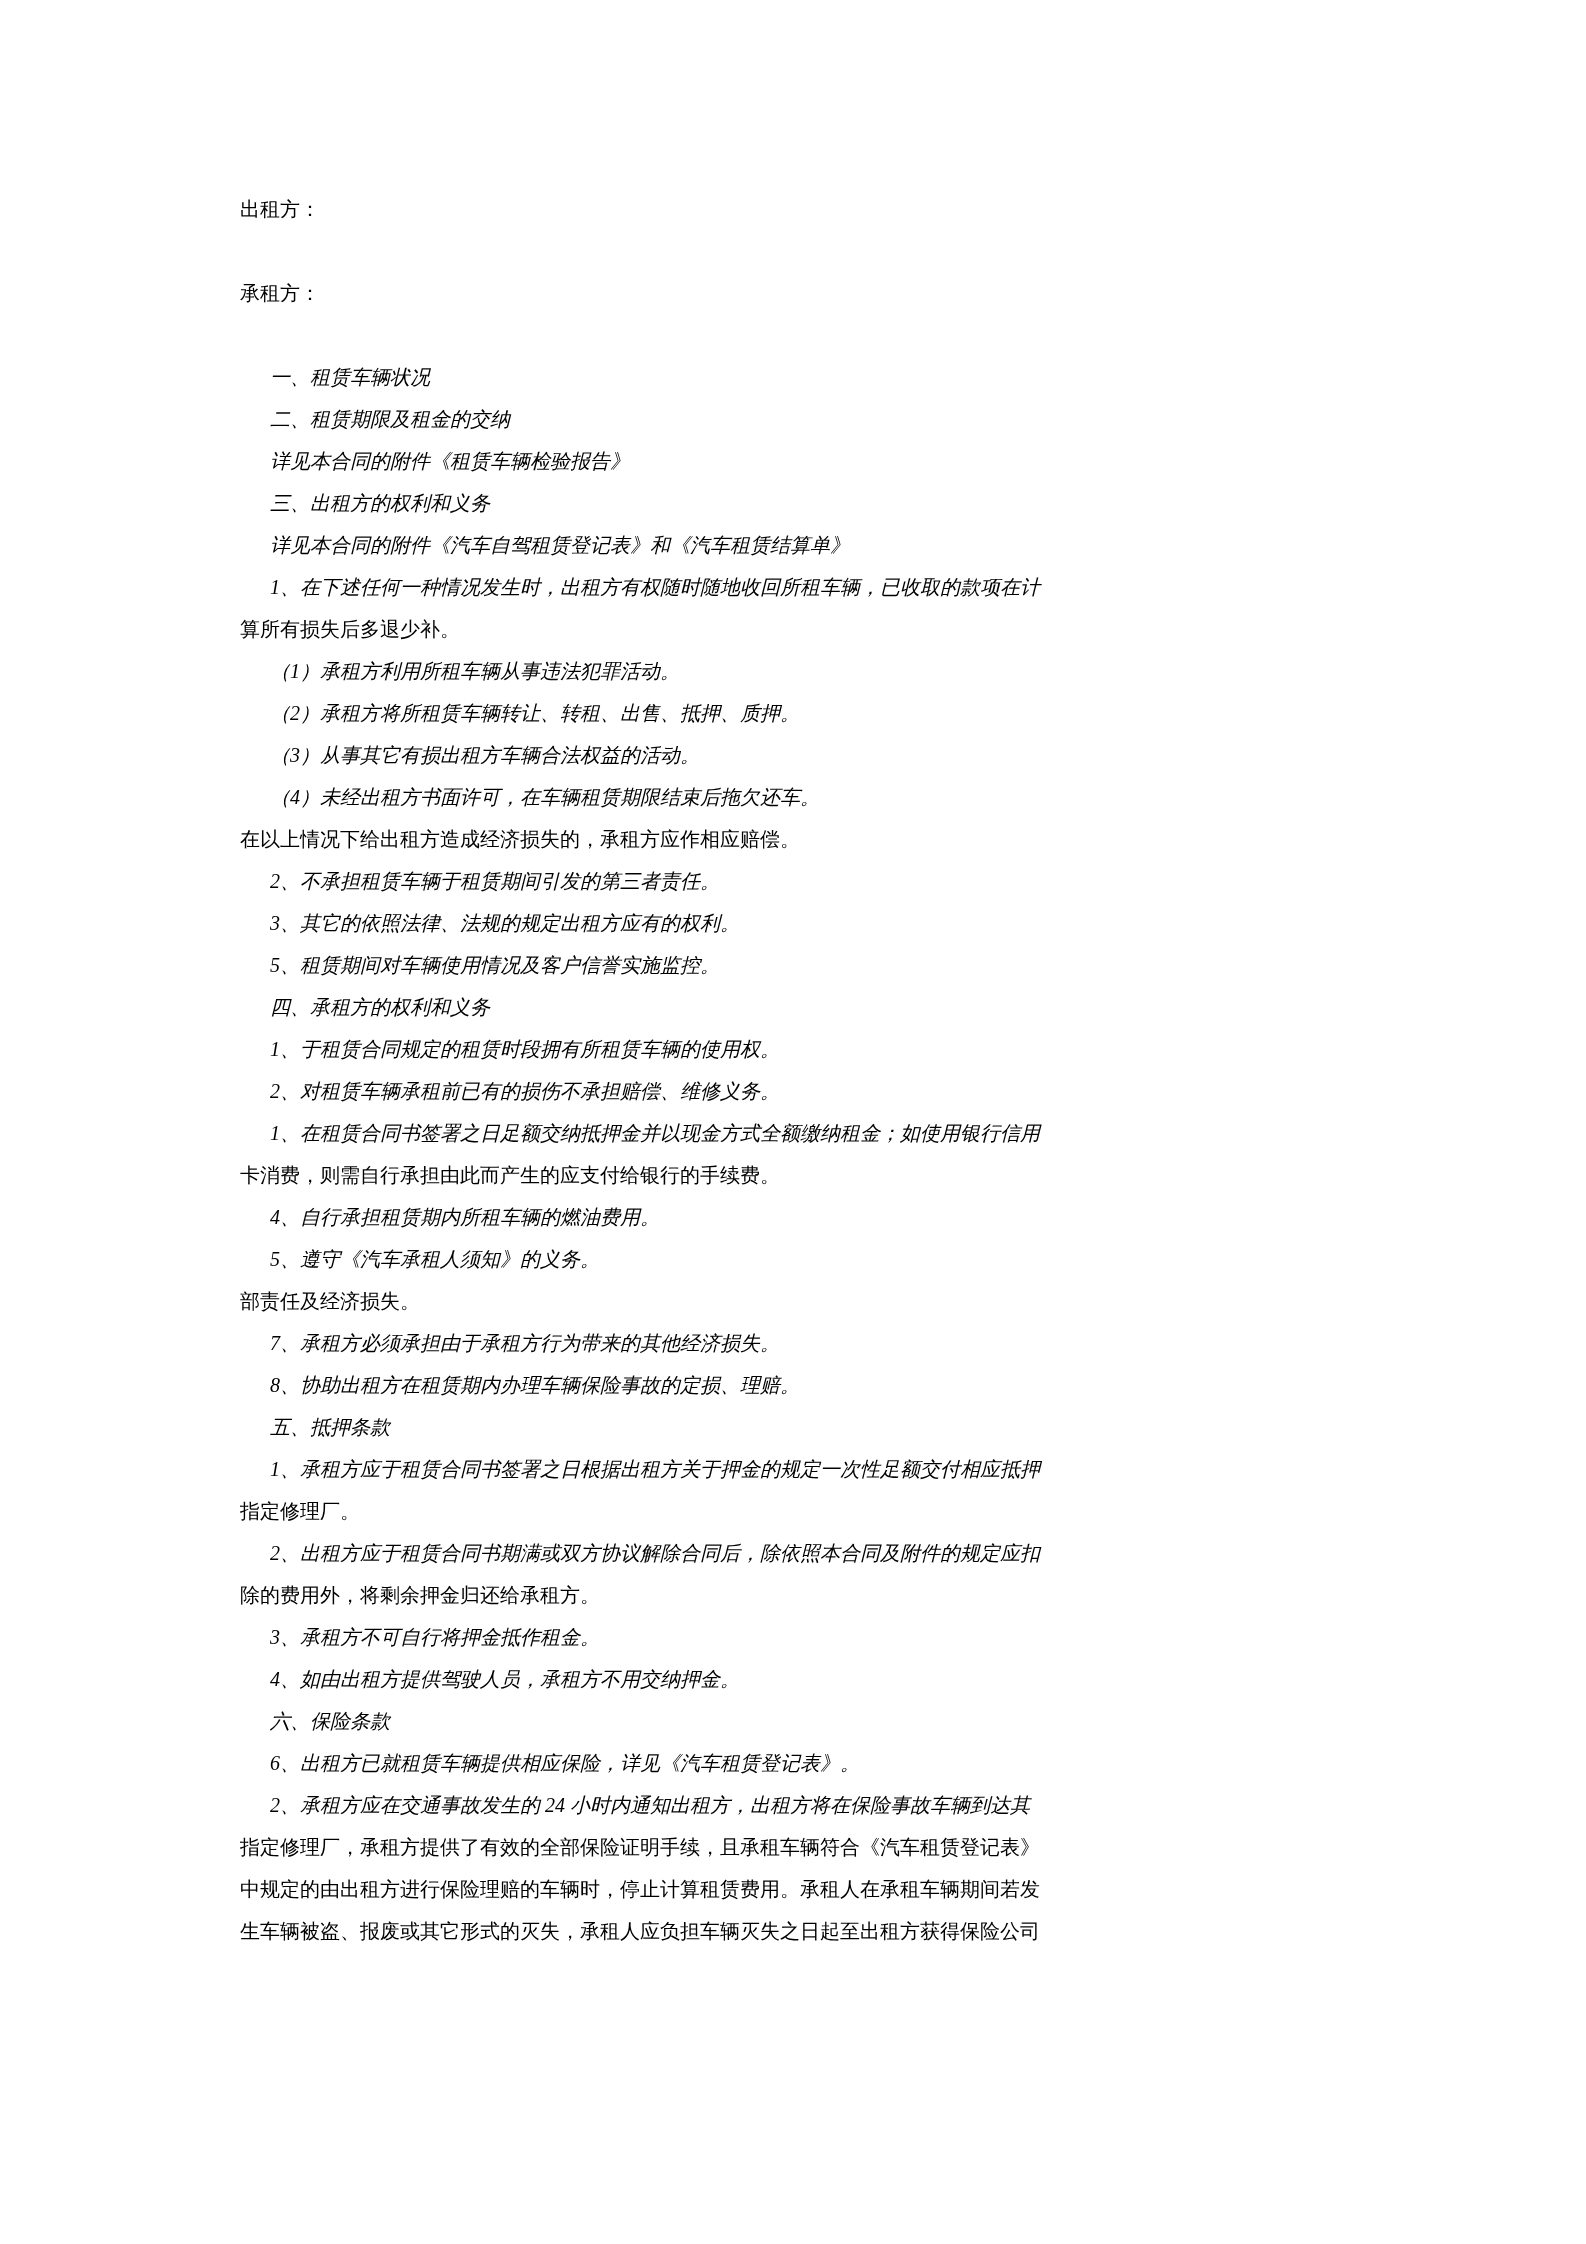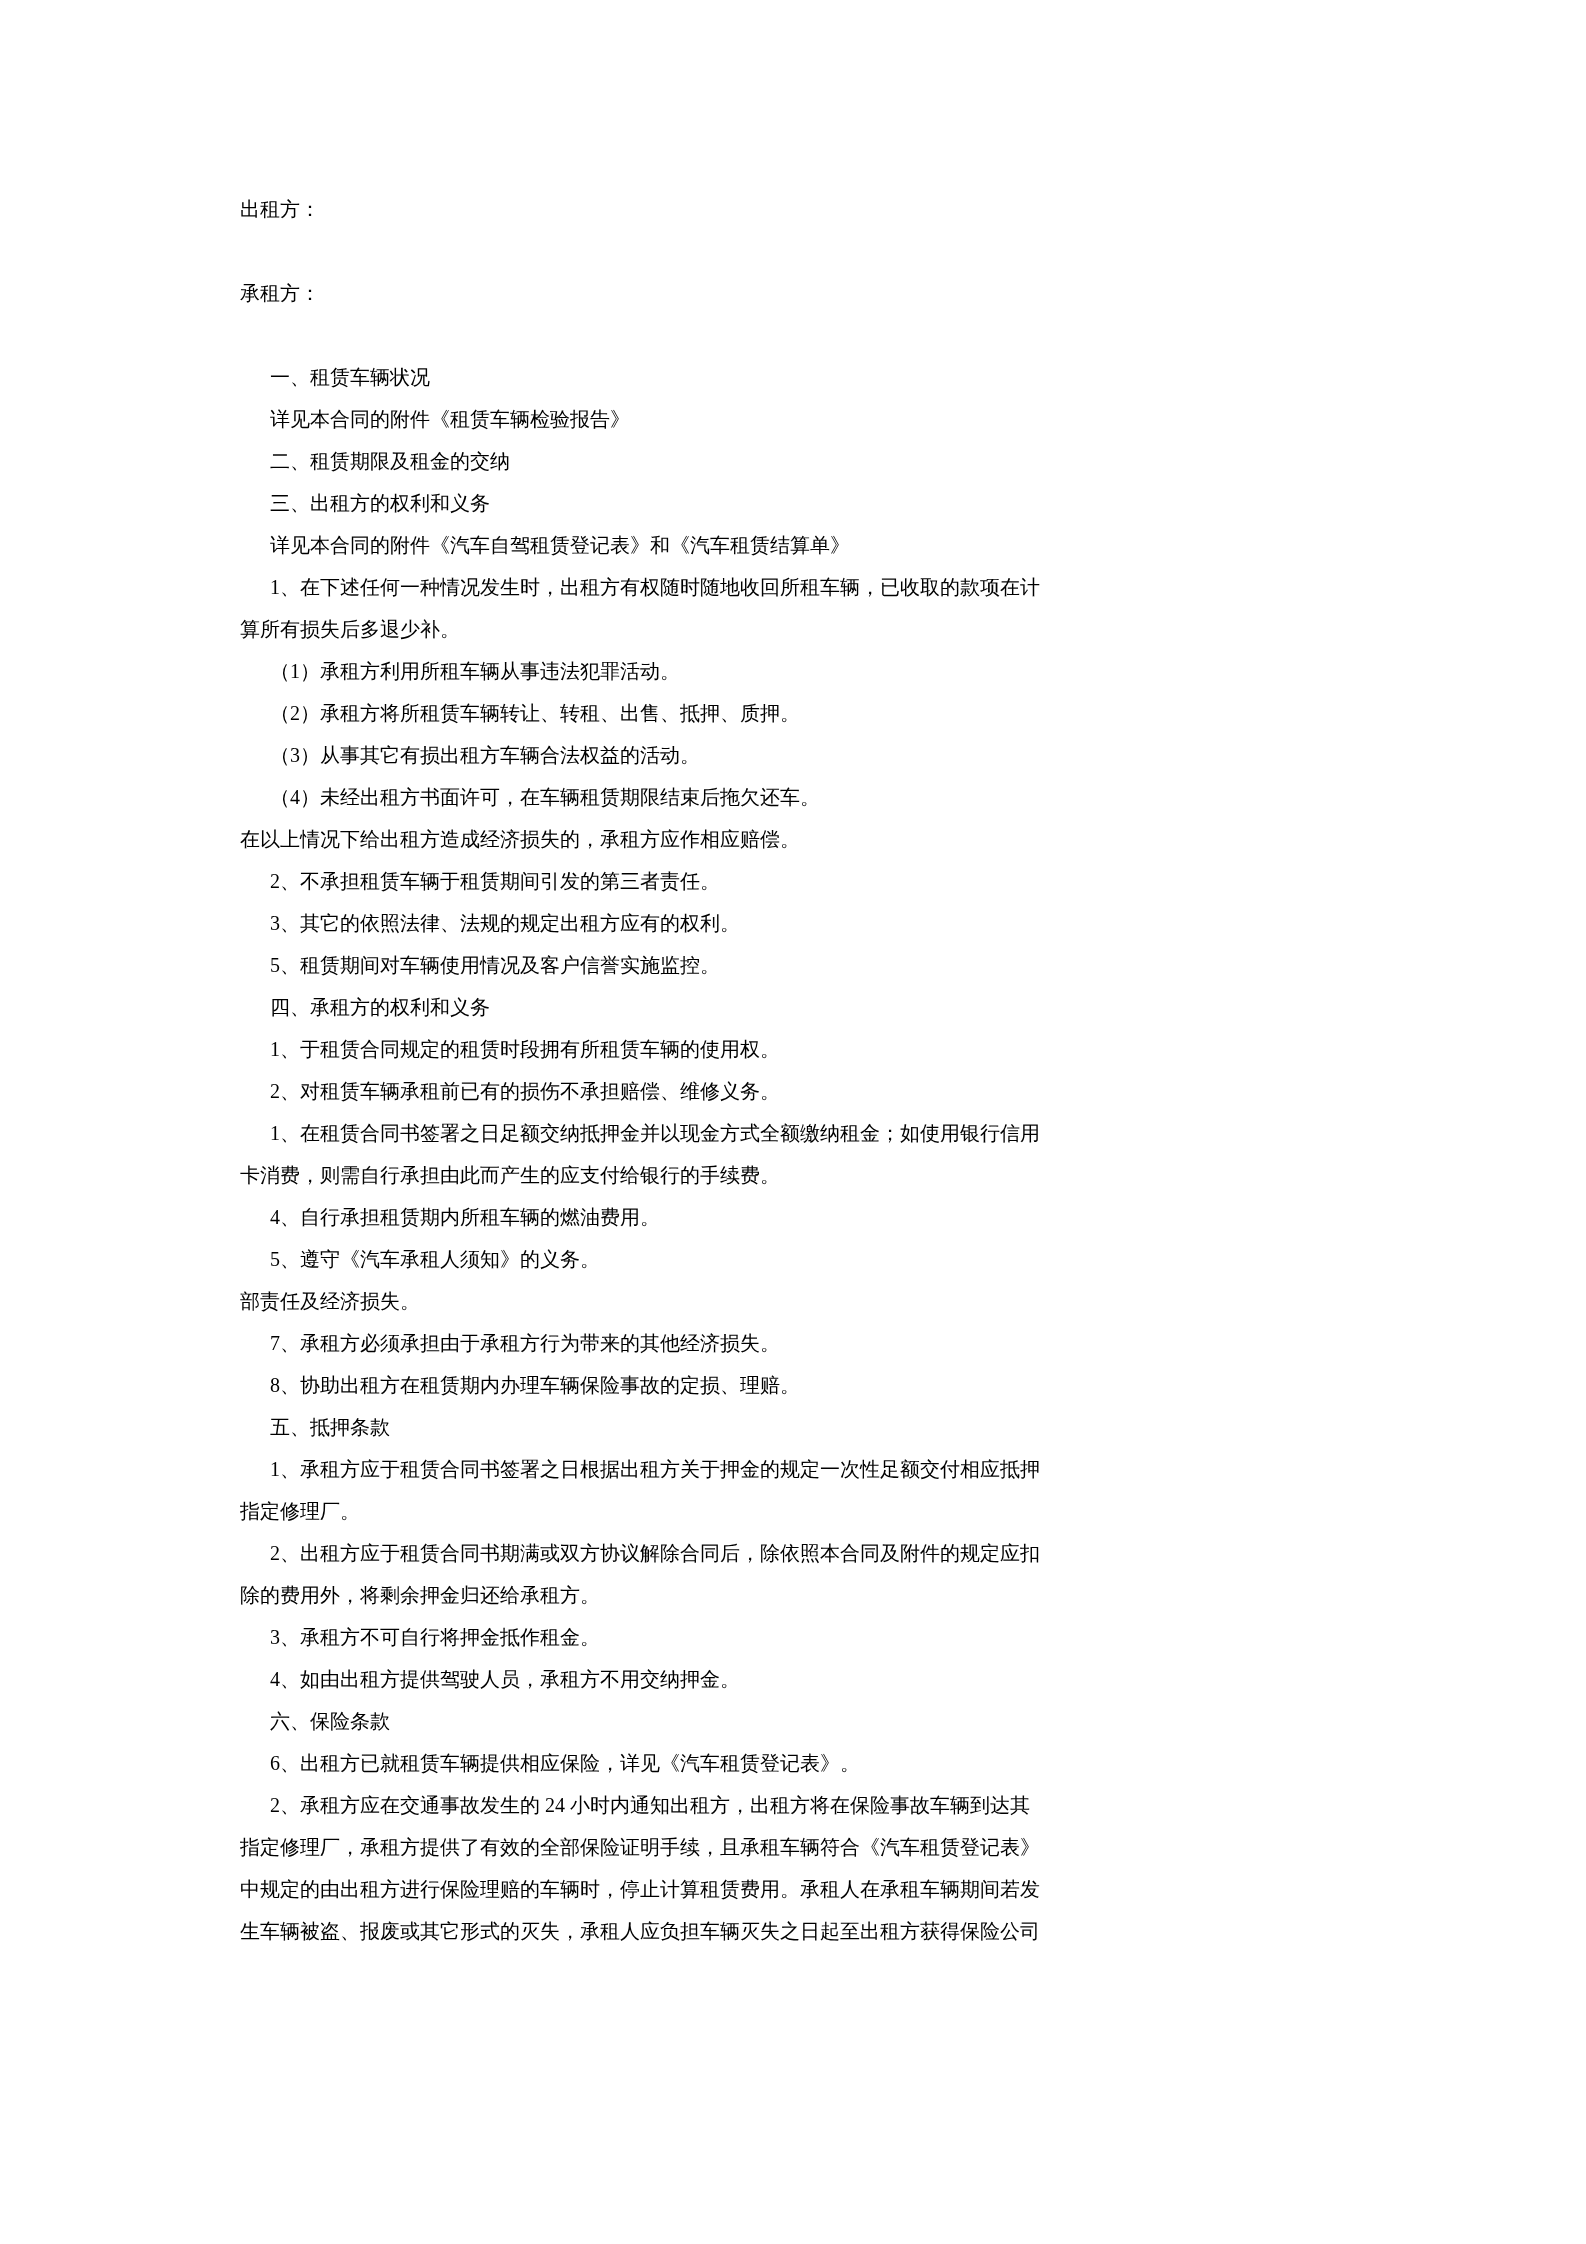--- a/index.html
+++ b/index.html
@@ -25,37 +25,38 @@
     -webkit-font-smoothing: antialiased;
   }
   .line {
     height: 42px;
     line-height: 42px;
     white-space: nowrap;
     overflow: visible;
   }
   .line.indent {
     padding-left: 30px;
+    font-style: italic;
   }
   .line.blank {
     
   }
 </style>
 </head>
 <body>
 
 <div class="page">
   <div class="doc" id="doc">
       <div class="line">出租方：</div>
       <div class="line blank"></div>
       <div class="line">承租方：</div>
       <div class="line blank"></div>
       <div class="line indent">一、租赁车辆状况</div>
+      <div class="line indent">二、租赁期限及租金的交纳</div>
       <div class="line indent">详见本合同的附件《租赁车辆检验报告》</div>
-      <div class="line indent">二、租赁期限及租金的交纳</div>
       <div class="line indent">三、出租方的权利和义务</div>
       <div class="line indent">详见本合同的附件《汽车自驾租赁登记表》和《汽车租赁结算单》</div>
       <div class="line indent">1、在下述任何一种情况发生时，出租方有权随时随地收回所租车辆，已收取的款项在计</div>
       <div class="line">算所有损失后多退少补。</div>
       <div class="line indent">（1）承租方利用所租车辆从事违法犯罪活动。</div>
       <div class="line indent">（2）承租方将所租赁车辆转让、转租、出售、抵押、质押。</div>
       <div class="line indent">（3）从事其它有损出租方车辆合法权益的活动。</div>
       <div class="line indent">（4）未经出租方书面许可，在车辆租赁期限结束后拖欠还车。</div>
       <div class="line">在以上情况下给出租方造成经济损失的，承租方应作相应赔偿。</div>
       <div class="line indent">2、不承担租赁车辆于租赁期间引发的第三者责任。</div>

